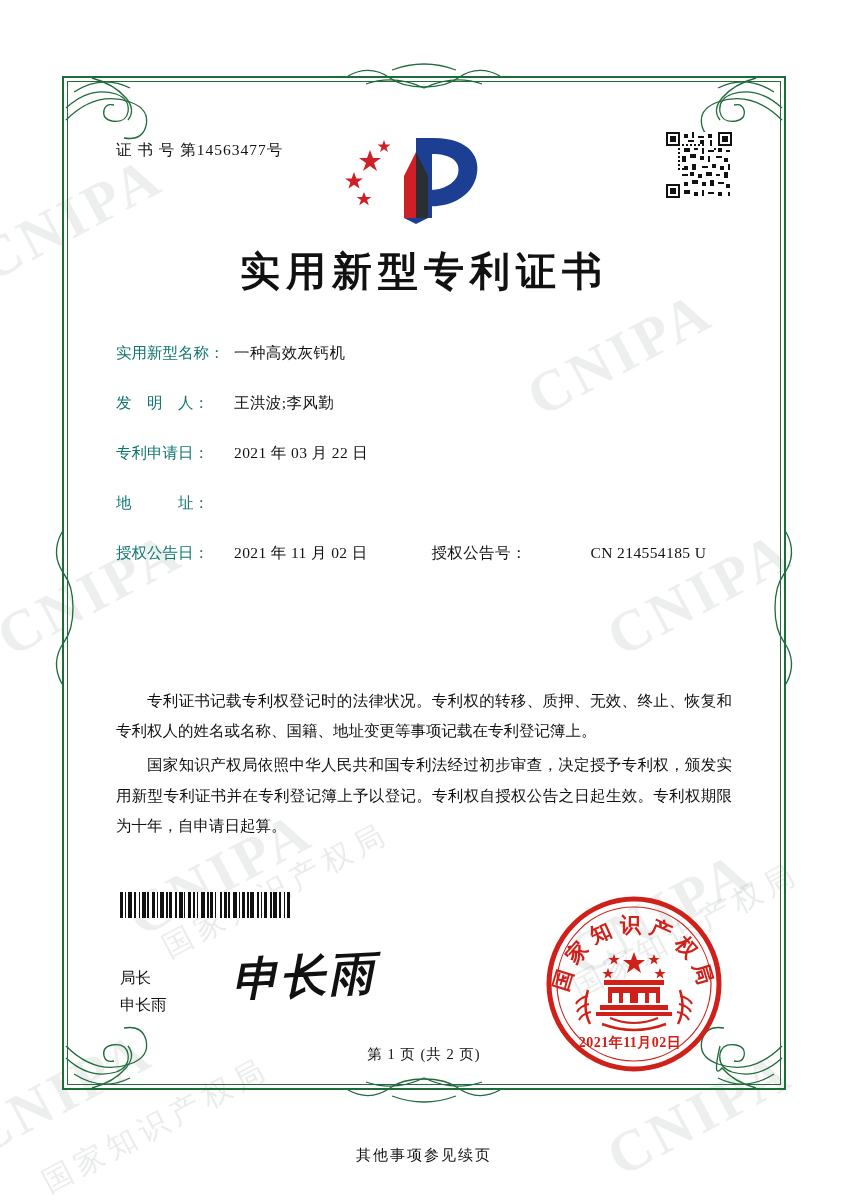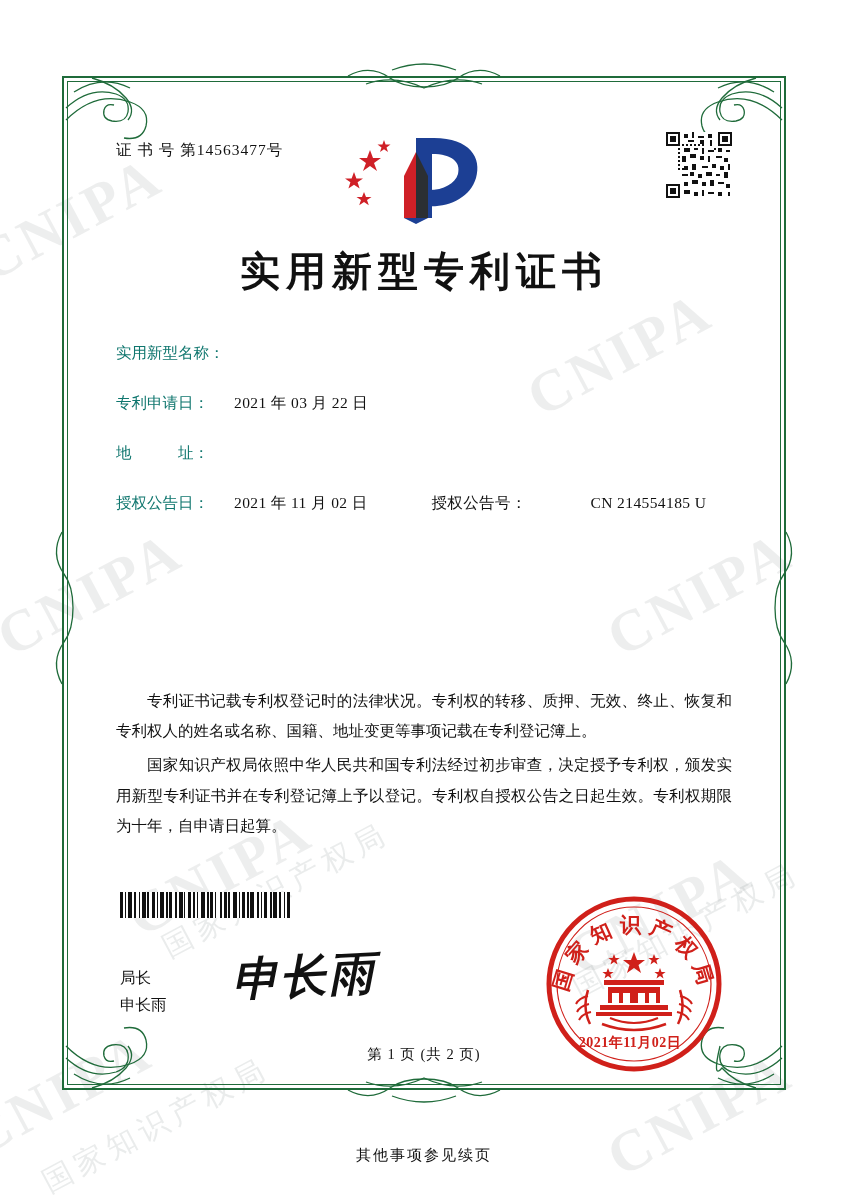--- a/index.html
+++ b/index.html
@@ -390,20 +390,25 @@
         <polygon points="60,8 61.6,12.6 66.5,12.6 62.5,15.4 64,20 60,17.2 56,20 57.5,15.4 53.5,12.6 58.4,12.6"></polygon>
       </g>
     </svg>
   </div>
 
   <div class="title">实用新型专利证书</div>
 
   <div class="fields">
     <div class="field">
       <div class="lab">实用新型名称：</div>
+      <div class="val">一种高效灰钙机</div>
+    </div>
+    <div class="field">
+      <div class="lab">发　明　人：</div>
+      <div class="val">王洪波;李风勤</div>
     </div>
     <div class="field">
       <div class="lab">专利申请日：</div>
       <div class="val">2021 年 03 月 22 日</div>
     </div>
     <div class="field">
       <div class="lab">地　　　址：</div>
     </div>
     <div class="field two">
       <div class="lab">授权公告日：</div>

